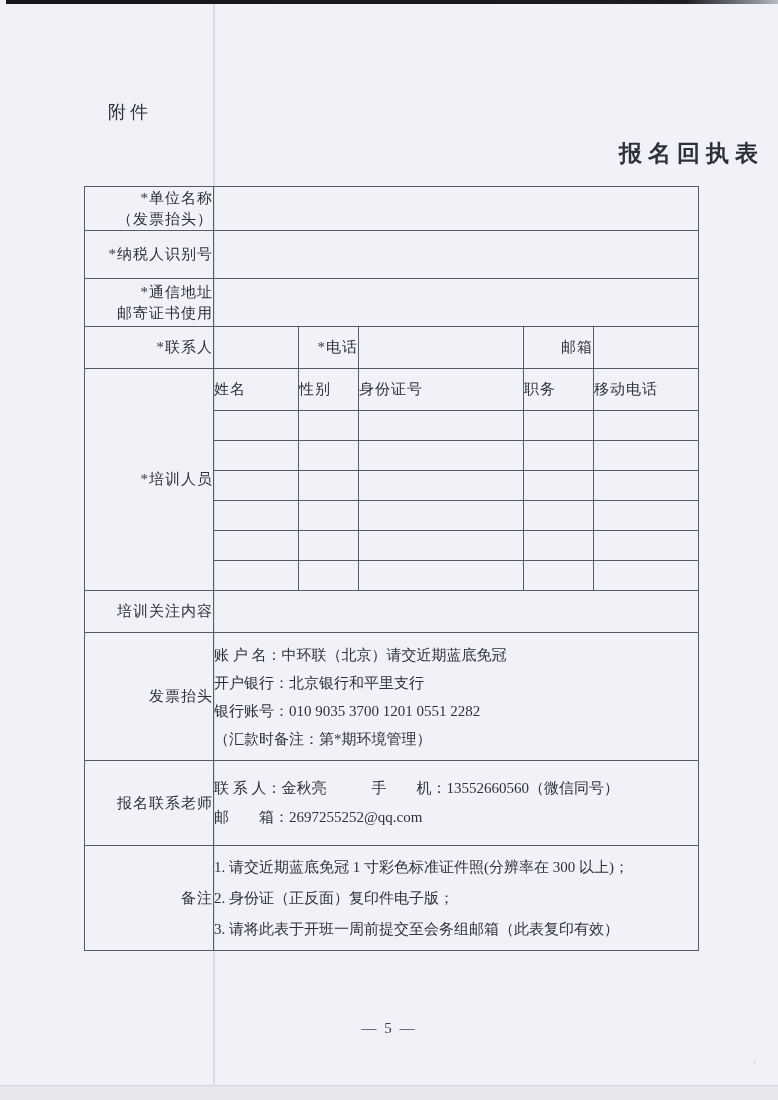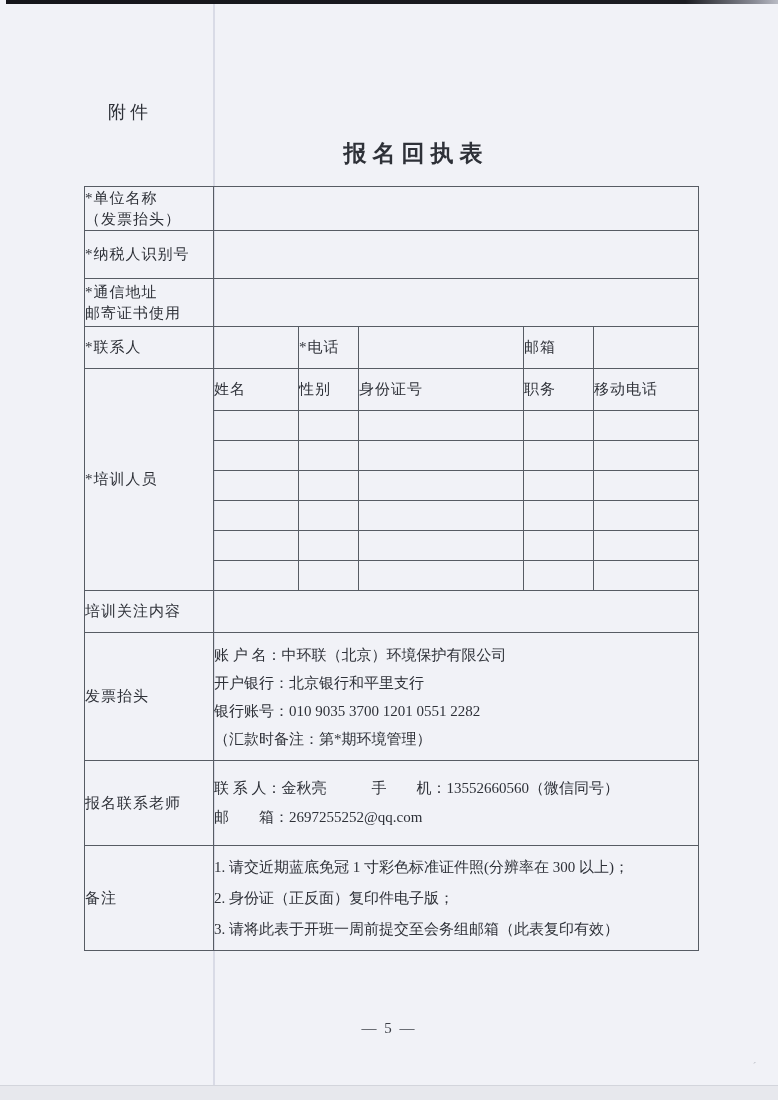--- a/index.html
+++ b/index.html
@@ -29,39 +29,39 @@
     position:absolute;left:752px;top:1060px;
     font-size:10px;color:rgba(90,95,110,0.45);
     transform:rotate(18deg);
   }
   
   .attachment-label{
     position:absolute;left:108px;top:100px;
     font-size:18px;letter-spacing:4px;
   }
   .doc-title{
-    position:absolute;left:0;right:0;top:138px;
-    text-align:center;text-indent:54px;
+    position:absolute;left:0;right:14px;top:138px;
+    text-align:right;text-indent:54px;
     font-size:23px;font-weight:bold;letter-spacing:6px;
   }
   
   table.regform{
     position:absolute;left:84px;top:186px;
     width:614px;
     border-collapse:collapse;table-layout:fixed;
     font-size:15px;
   }
   table.regform td{
     border:1px solid #575c64;
     padding:0;
     vertical-align:middle;
     overflow:hidden;
   }
   td.lbl{
-    text-align:left;
+    text-align:right;
     line-height:21px;
     letter-spacing:1px;
   }
   td.hdr{
     text-align:left;
     letter-spacing:1px;
   }
   td.content{
     text-align:left;
     padding-left:14px;
@@ -189,21 +189,21 @@
     </tr>
 
     <tr style="height:42px">
       <td class="lbl">培训关注内容</td>
       <td class="content" colspan="5"></td>
     </tr>
 
     <tr style="height:128px">
       <td class="lbl">发票抬头</td>
       <td class="multiline remit-cell" colspan="5">
-        <div class="cell-line">账 户 名：中环联（北京）环境保护有限公司</div>
+        <div class="cell-line">账 户 名：中环联（北京）请交近期蓝底免冠</div>
         <div class="cell-line">开户银行：北京银行和平里支行</div>
         <div class="cell-line">银行账号：010 9035 3700 1201 0551 2282</div>
         <div class="cell-line">（汇款时备注：第*期环境管理）</div>
       </td>
     </tr>
 
     <tr style="height:85px">
       <td class="lbl">报名联系老师</td>
       <td class="multiline regteacher-cell" colspan="5">
         <div class="cell-line">联 系 人：金秋亮　　　手　　机：13552660560（微信同号）</div>

